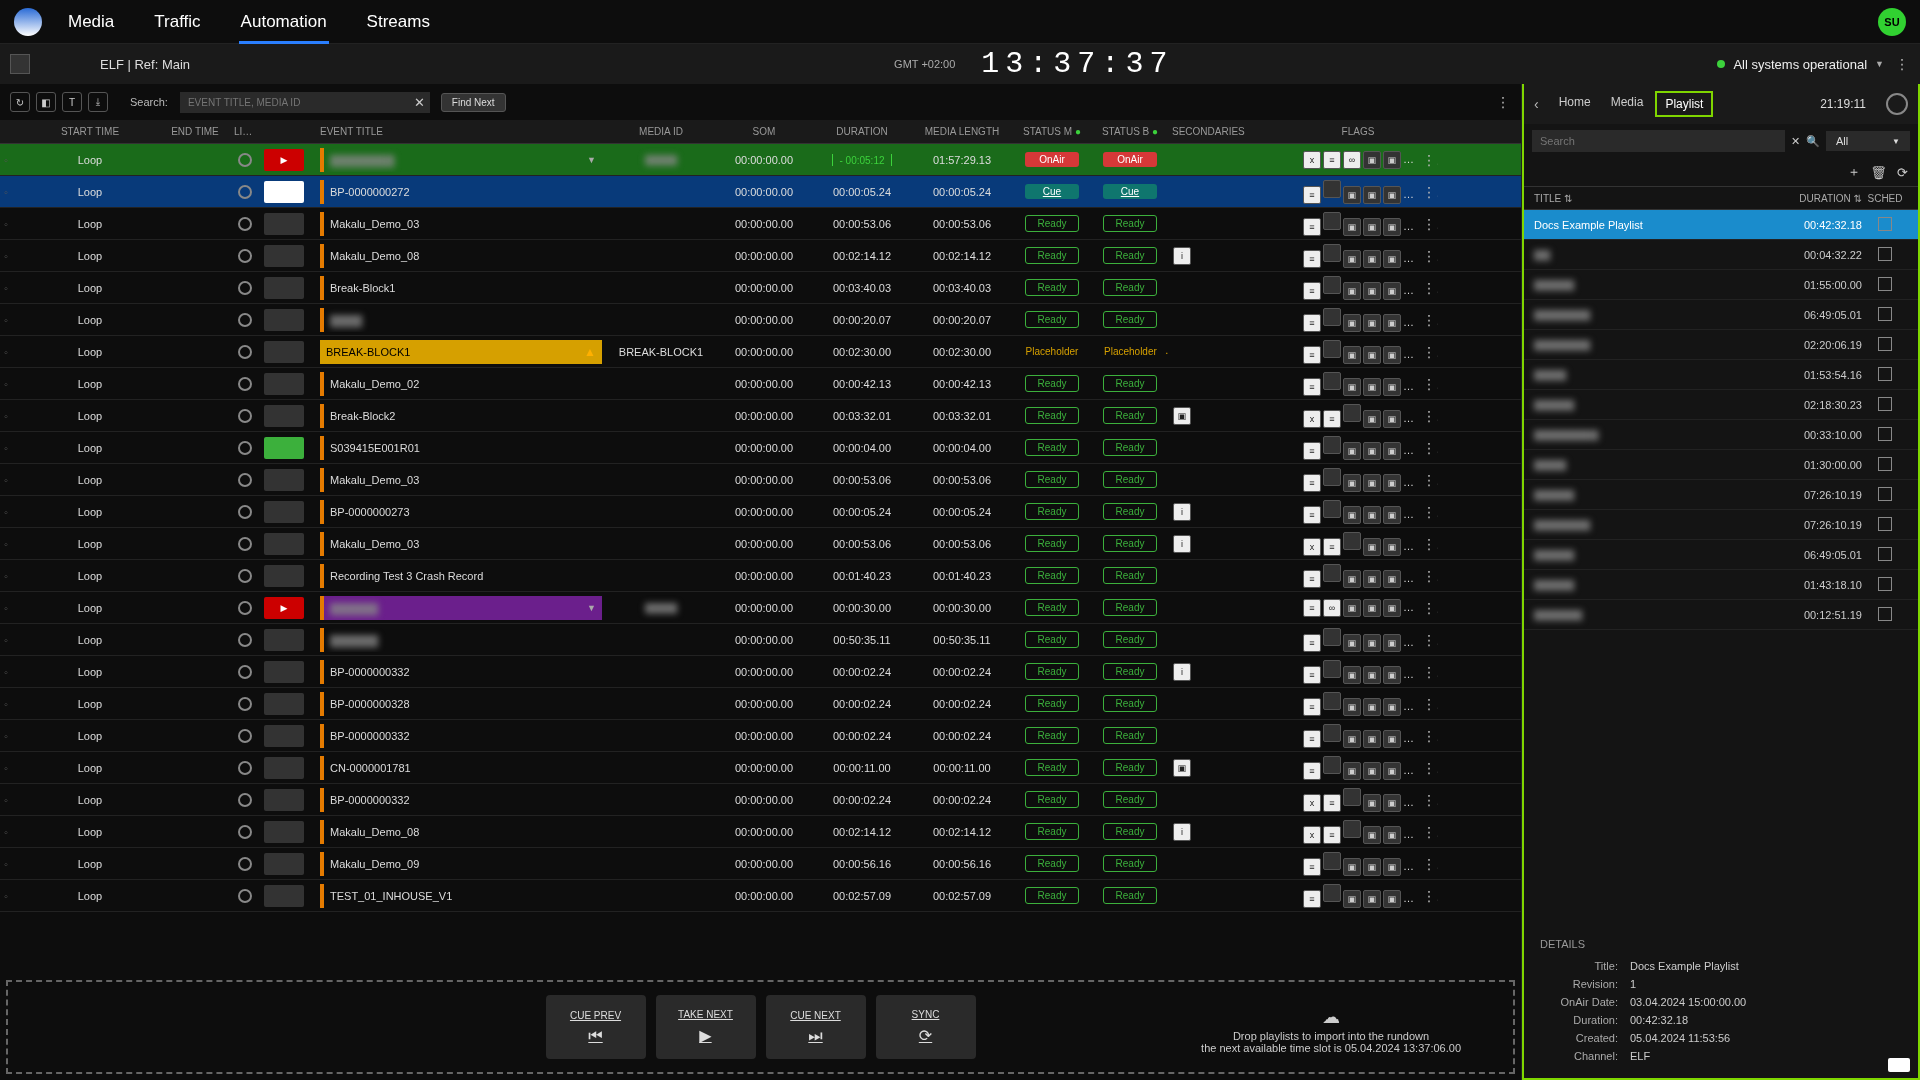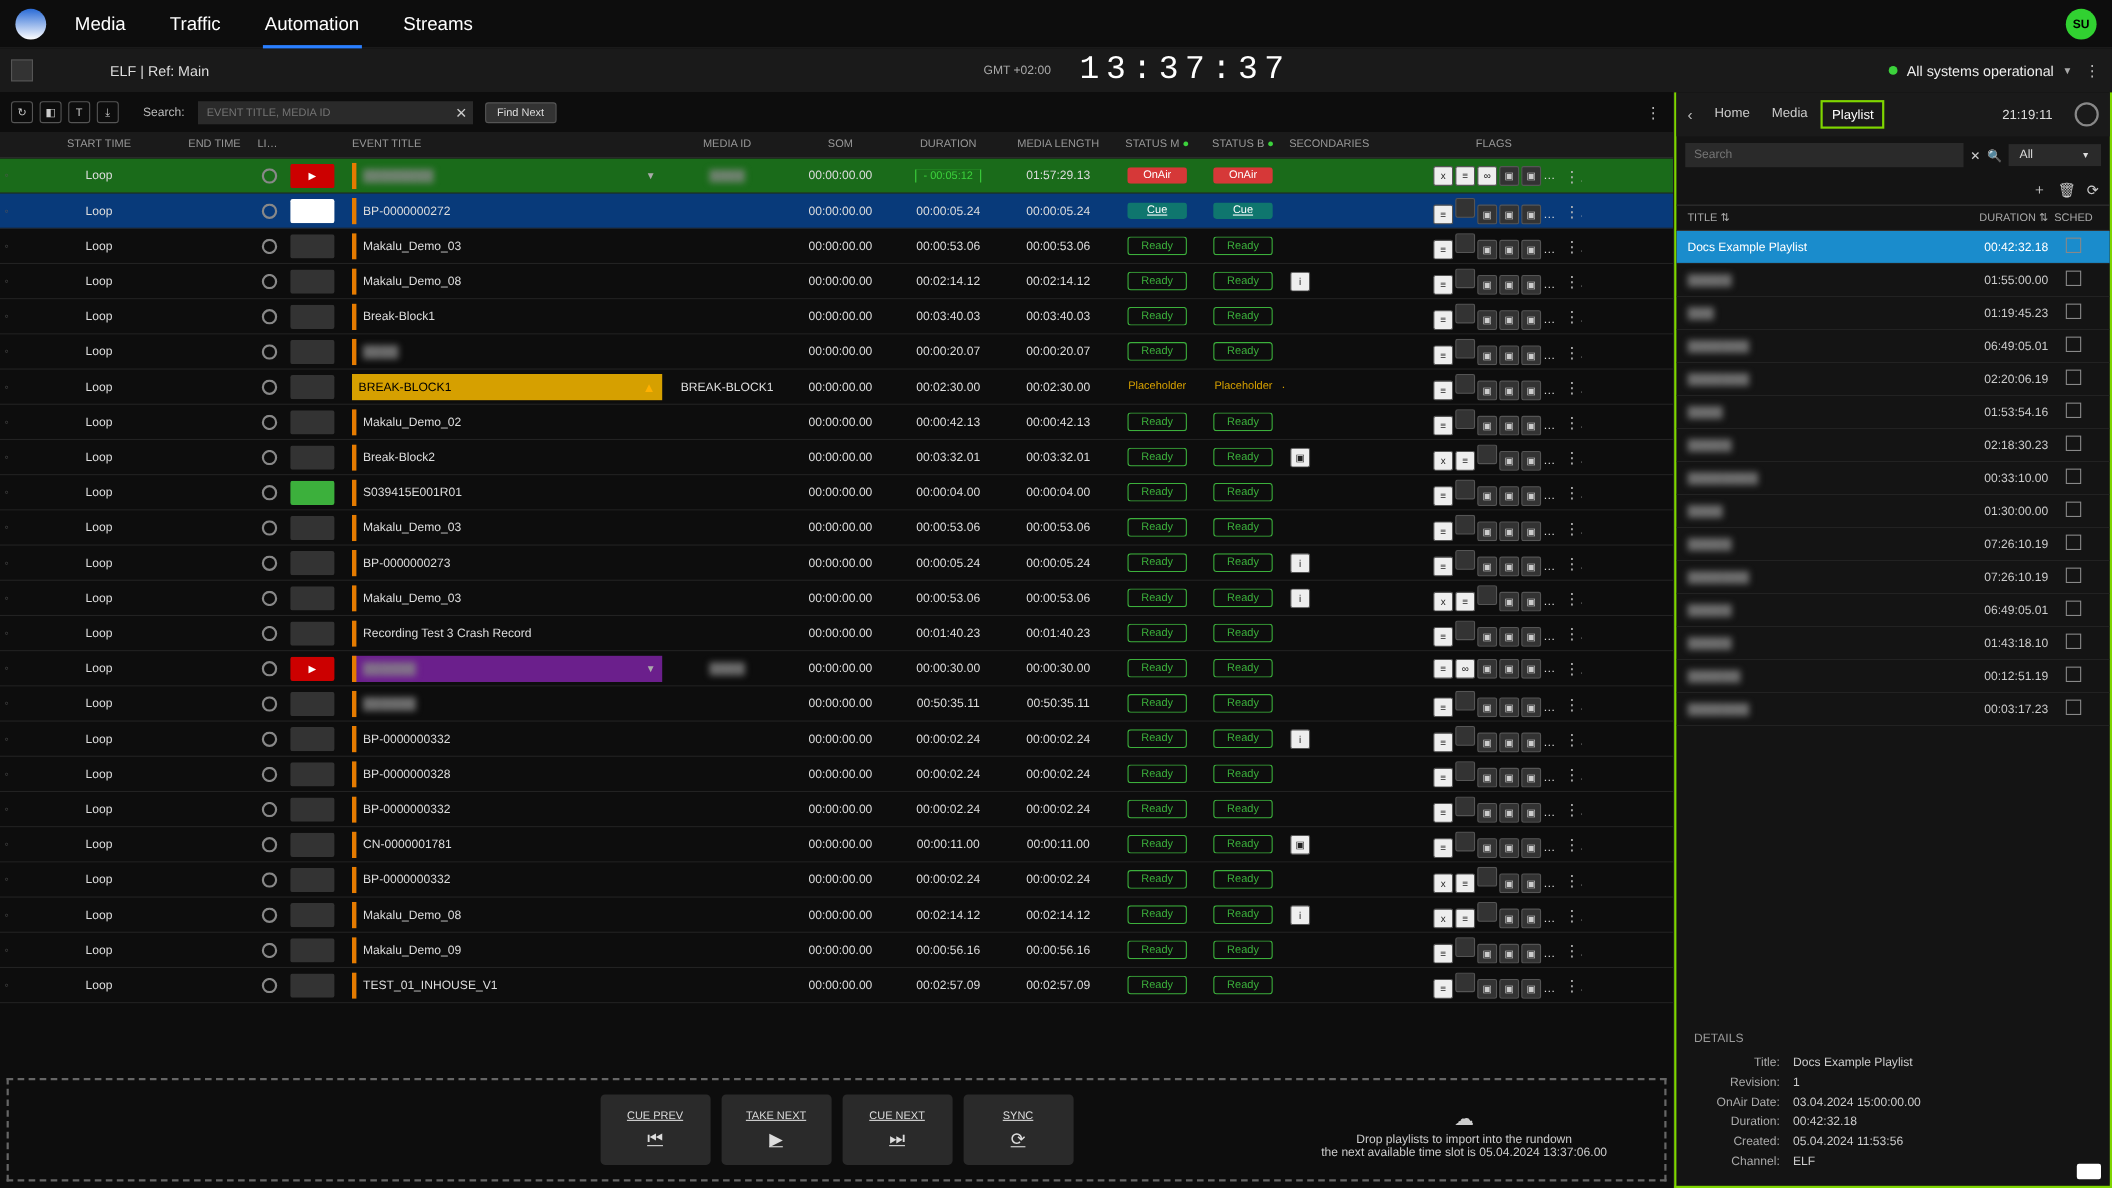--- a/index.html
+++ b/index.html
@@ -849,30 +849,30 @@
       <div class="rp-dur"><span>DURATION</span> ⇅</div>
       <div class="rp-sched">SCHED</div>
     </div>
     <div class="rp-rows" id="rp-rows">
         <div class="rp-row sel">
           <div class="t ">Docs Example Playlist</div>
           <div class="d">00:42:32.18</div>
           <div class="s"><span class="chk"></span></div>
         </div>
         <div class="rp-row">
+          <div class="t blur">▓▓</div>
+          <div class="d">00:04:32.22</div>
+          <div class="s"><span class="chk"></span></div>
+        </div>
+        <div class="rp-row">
           <div class="t blur">▓▓▓▓▓</div>
           <div class="d">01:55:00.00</div>
           <div class="s"><span class="chk"></span></div>
         </div>
         <div class="rp-row">
-          <div class="t blur">▓▓▓</div>
-          <div class="d">01:19:45.23</div>
-          <div class="s"><span class="chk"></span></div>
-        </div>
-        <div class="rp-row">
           <div class="t blur">▓▓▓▓▓▓▓</div>
           <div class="d">06:49:05.01</div>
           <div class="s"><span class="chk"></span></div>
         </div>
         <div class="rp-row">
           <div class="t blur">▓▓▓▓▓▓▓</div>
           <div class="d">02:20:06.19</div>
           <div class="s"><span class="chk"></span></div>
         </div>
         <div class="rp-row">
@@ -911,25 +911,20 @@
           <div class="s"><span class="chk"></span></div>
         </div>
         <div class="rp-row">
           <div class="t blur">▓▓▓▓▓</div>
           <div class="d">01:43:18.10</div>
           <div class="s"><span class="chk"></span></div>
         </div>
         <div class="rp-row">
           <div class="t blur">▓▓▓▓▓▓</div>
           <div class="d">00:12:51.19</div>
-          <div class="s"><span class="chk"></span></div>
-        </div>
-        <div class="rp-row">
-          <div class="t blur">▓▓▓▓▓▓▓</div>
-          <div class="d">00:03:17.23</div>
           <div class="s"><span class="chk"></span></div>
         </div>
       </div>
     <div class="details">
       <h4>DETAILS</h4>
       <div id="details-body">
           <div class="drow">
             <div class="dk">Title:</div>
             <div>Docs Example Playlist</div>
           </div>

